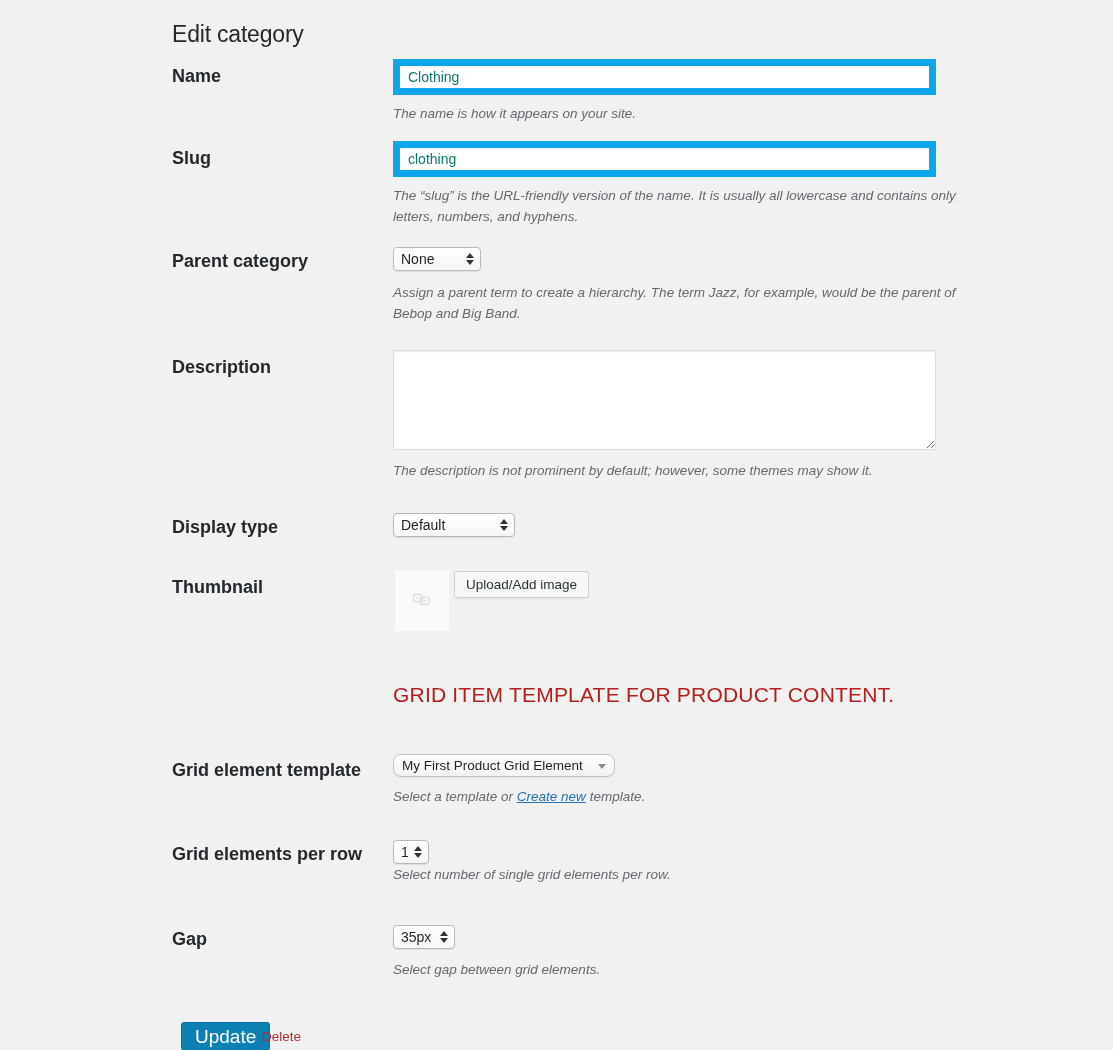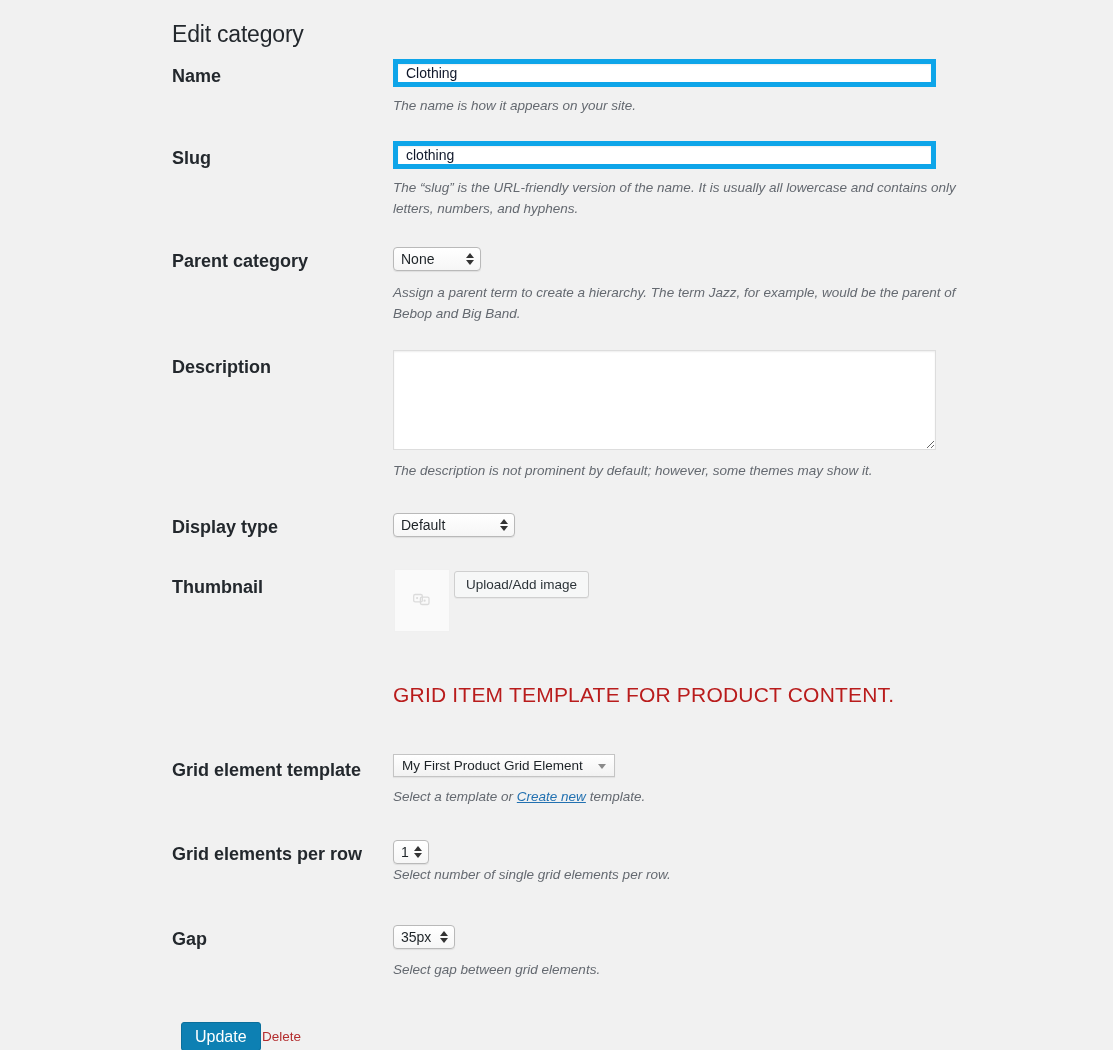--- a/index.html
+++ b/index.html
@@ -49,28 +49,28 @@
     line-height: 18px;
   }
 
   .field { position: absolute; left: 393px; }
 
   .text-input {
     display: block;
     box-sizing: border-box;
     width: 543px;
     height: 28px;
-    padding: 3px 8px;
-    border: 5px solid #0ea5e9;
+    padding: 11px 8px;
+    border: 7px solid #0ea5e9;
     border-radius: 0;
     background: #fff;
     box-shadow: inset 0 1px 2px rgba(0,0,0,.07);
     font-family: "Liberation Sans", sans-serif;
     font-size: 14px;
-    color: #0f172a;
+    color: #0f766e;
     outline: none;
   }
 
   .textarea {
     display: block;
     box-sizing: border-box;
     width: 543px;
     height: 100px;
     padding: 5px 8px;
     border: 1px solid #ddd;
@@ -133,21 +133,21 @@
   .sel .stepper .dn { bottom: 1px; border-top: 5px solid #333; }
 
   
   .sel2 {
     position: relative;
     display: inline-block;
     box-sizing: border-box;
     height: 23px;
     background: linear-gradient(#ffffff, #f2f2f2);
     border: 1px solid #c4c4c4;
-    border-radius: 0;
+    border-radius: 8px;
     box-shadow: 0 1px 1px rgba(0,0,0,.06);
     font-size: 13.5px;
     color: #1d2327;
     line-height: 21px;
     padding: 0 24px 0 8px;
     white-space: nowrap;
     cursor: default;
     vertical-align: middle;
   }
   .sel2 .caret {
@@ -208,21 +208,21 @@
 
   .btn-primary {
     position: absolute;
     box-sizing: border-box;
     height: 29px;
     padding: 0 13px;
     background: #0d80b3;
     border: 1px solid #0a6f9c;
     border-radius: 3px;
     font-family: "Liberation Sans", sans-serif;
-    font-size: 16px;
+    font-size: 19px;
     font-weight: normal;
     line-height: 27px;
     color: #fff;
     cursor: pointer;
   }
 
   .link-delete {
     position: absolute;
     font-size: 13.5px;
     color: #b32d2e;

